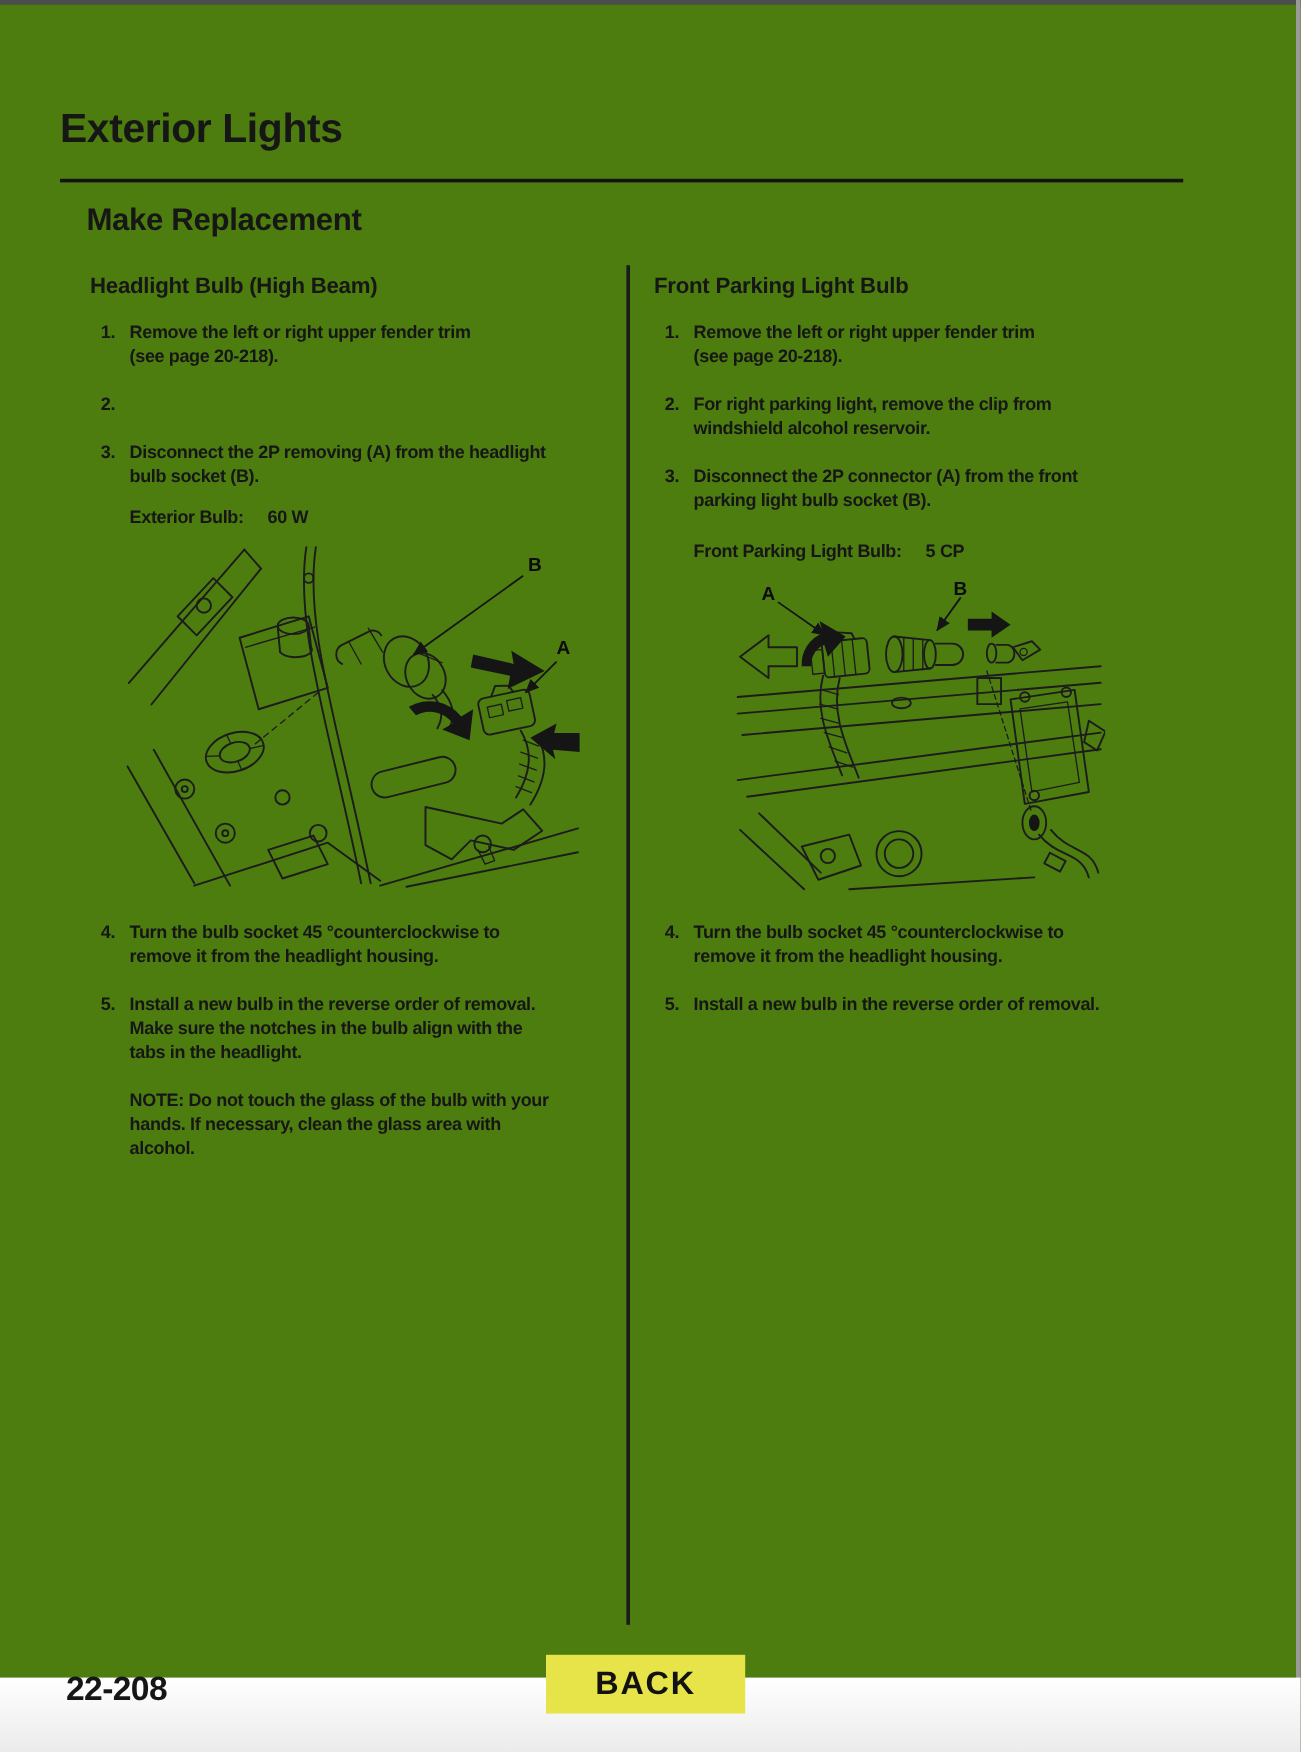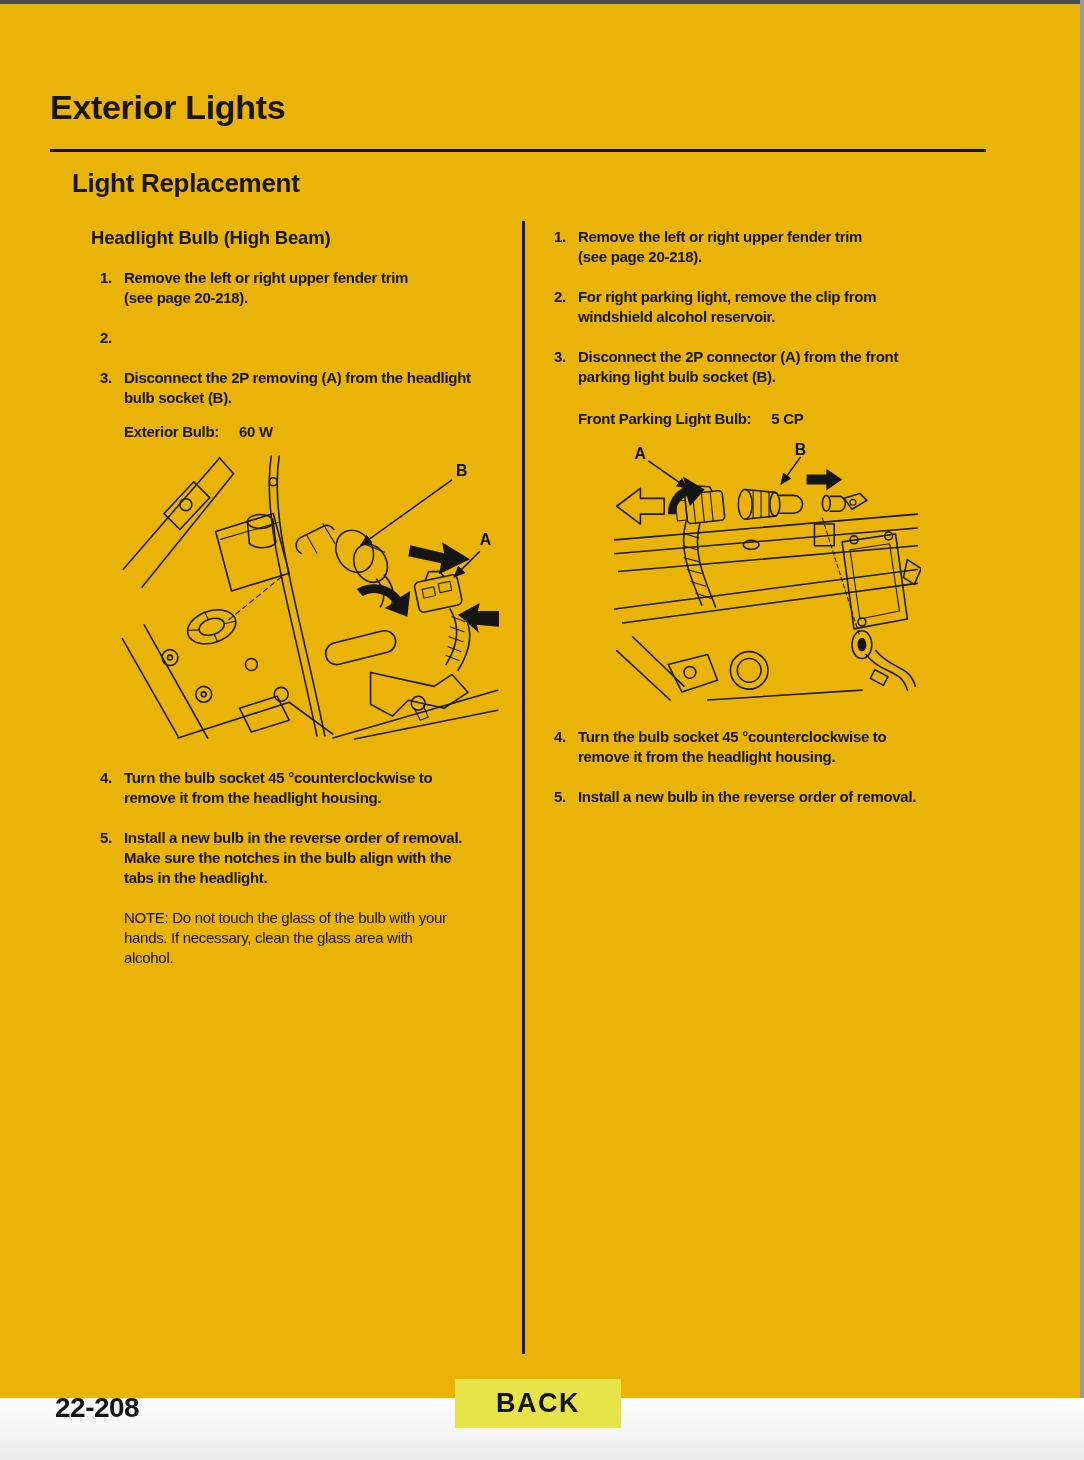--- a/index.html
+++ b/index.html
@@ -1,36 +1,36 @@
 <!DOCTYPE html>
 <html><head>
 <meta charset="utf-8">
 <style>
   html,body{margin:0;padding:0;background:#888;}
-  .page{position:relative;width:1084px;height:1460px;background:#eab308;overflow:hidden;
+  .page{position:relative;width:1084px;height:1460px;background:#4d7c0f;overflow:hidden;
         font-family:"Liberation Sans","DejaVu Sans",sans-serif;color:#161616;}
   .topbar{position:absolute;top:0;left:0;width:100%;height:4px;background:#4c4c4c;}
   .right-edge{position:absolute;top:0;right:0;width:4px;height:100%;background:#9a9a9a;}
   .bottom-fade{position:absolute;left:0;bottom:0;width:100%;height:62px;
         background:linear-gradient(#ffffff 0%,#f4f4f4 55%,#ebebeb 100%);}
   .page-title{position:absolute;left:50px;top:88px;margin:0;font-size:34px;font-weight:700;letter-spacing:-0.3px;}
   .title-rule{position:absolute;left:50px;top:149px;width:936px;height:3px;background:#141414;}
   .section-title{position:absolute;left:72px;top:168px;margin:0;font-size:26px;font-weight:700;letter-spacing:-0.3px;}
   .vdivider{position:absolute;left:522px;top:221px;width:3px;height:1133px;background:#1b1b1b;}
   .col{position:absolute;top:227px;}
-  .col-left{left:75px;width:442px;margin-left:16px;}
+  .col-left{left:75px;width:442px;}
   .col-right{left:545px;width:440px;}
   .col h3{margin:0 0 19px 0;font-size:18.5px;font-weight:700;letter-spacing:-0.2px;}
   .step{display:flex;margin:0 0 20px 9px;font-size:15px;font-weight:700;line-height:20px;letter-spacing:-0.3px;}
   .step .num{flex:none;width:24px;}
   .step .txt{white-space:pre-wrap;}
   .mb14{margin-bottom:14px;} .mb22{margin-bottom:22px;}
   .spec{display:flex;margin-left:33px;font-size:15px;font-weight:700;line-height:20px;letter-spacing:-0.3px;}
   .spec .spec-val{margin-left:20px;}
-  .note{margin:0 0 0 33px;font-size:15px;font-weight:400;line-height:20px;letter-spacing:-0.3px;white-space:pre-wrap;}
+  .note{margin:0 0 0 33px;font-size:15px;font-weight:700;line-height:20px;letter-spacing:-0.3px;white-space:pre-wrap;}
   .diagram{position:relative;}
   .diagram-left{margin:10px 0 28px 28px;width:380px;height:288px;}
   .diagram-right{margin:12px 0 24px 66px;width:310px;height:262px;}
   .dg{display:block;}
   .dg .ln *{fill:none;stroke:#1c1c1c;stroke-width:1.6;stroke-linecap:round;stroke-linejoin:round;}
   .dg .ln .thin{stroke-width:1.1;}
   .dg .sd *{fill:#151515;stroke:none;}
   .dg .ld *{fill:none;stroke:#141414;stroke-width:1.5;}
   .dg text{fill:#0c0c0c;font-size:16px;font-weight:700;font-family:"Liberation Sans",sans-serif;}
   .footer-pageno{position:absolute;left:55px;top:1392px;font-size:28px;font-weight:700;letter-spacing:-0.5px;}
@@ -41,21 +41,21 @@
 </head>
 <body>
 
 <div class="page">
   <div class="topbar"></div>
   <div class="right-edge"></div>
   <div class="bottom-fade"></div>
 
   <h1 class="page-title">Exterior Lights</h1>
   <div class="title-rule"></div>
-  <h2 class="section-title">Light Replacement</h2>
+  <h2 class="section-title">Make Replacement</h2>
   <div class="vdivider"></div>
 
   <div class="col col-left">
     <h3>Headlight Bulb (High Beam)</h3>
 
     <div class="step">
       <span class="num">1.</span>
       <span class="txt">Remove the left or right upper fender trim
 (see page 20-218).</span>
     </div>
@@ -162,20 +162,21 @@
       <span class="txt">Install a new bulb in the reverse order of removal.
 Make sure the notches in the bulb align with the
 tabs in the headlight.</span>
     </div>
     <p class="note">NOTE: Do not touch the glass of the bulb with your
 hands. If necessary, clean the glass area with
 alcohol.</p>
   </div>
 
   <div class="col col-right">
+    <h3>Front Parking Light Bulb</h3>
 
     <div class="step">
       <span class="num">1.</span>
       <span class="txt">Remove the left or right upper fender trim
 (see page 20-218).</span>
     </div>
     <div class="step">
       <span class="num">2.</span>
       <span class="txt">For right parking light, remove the clip from
 windshield alcohol reservoir.</span>

